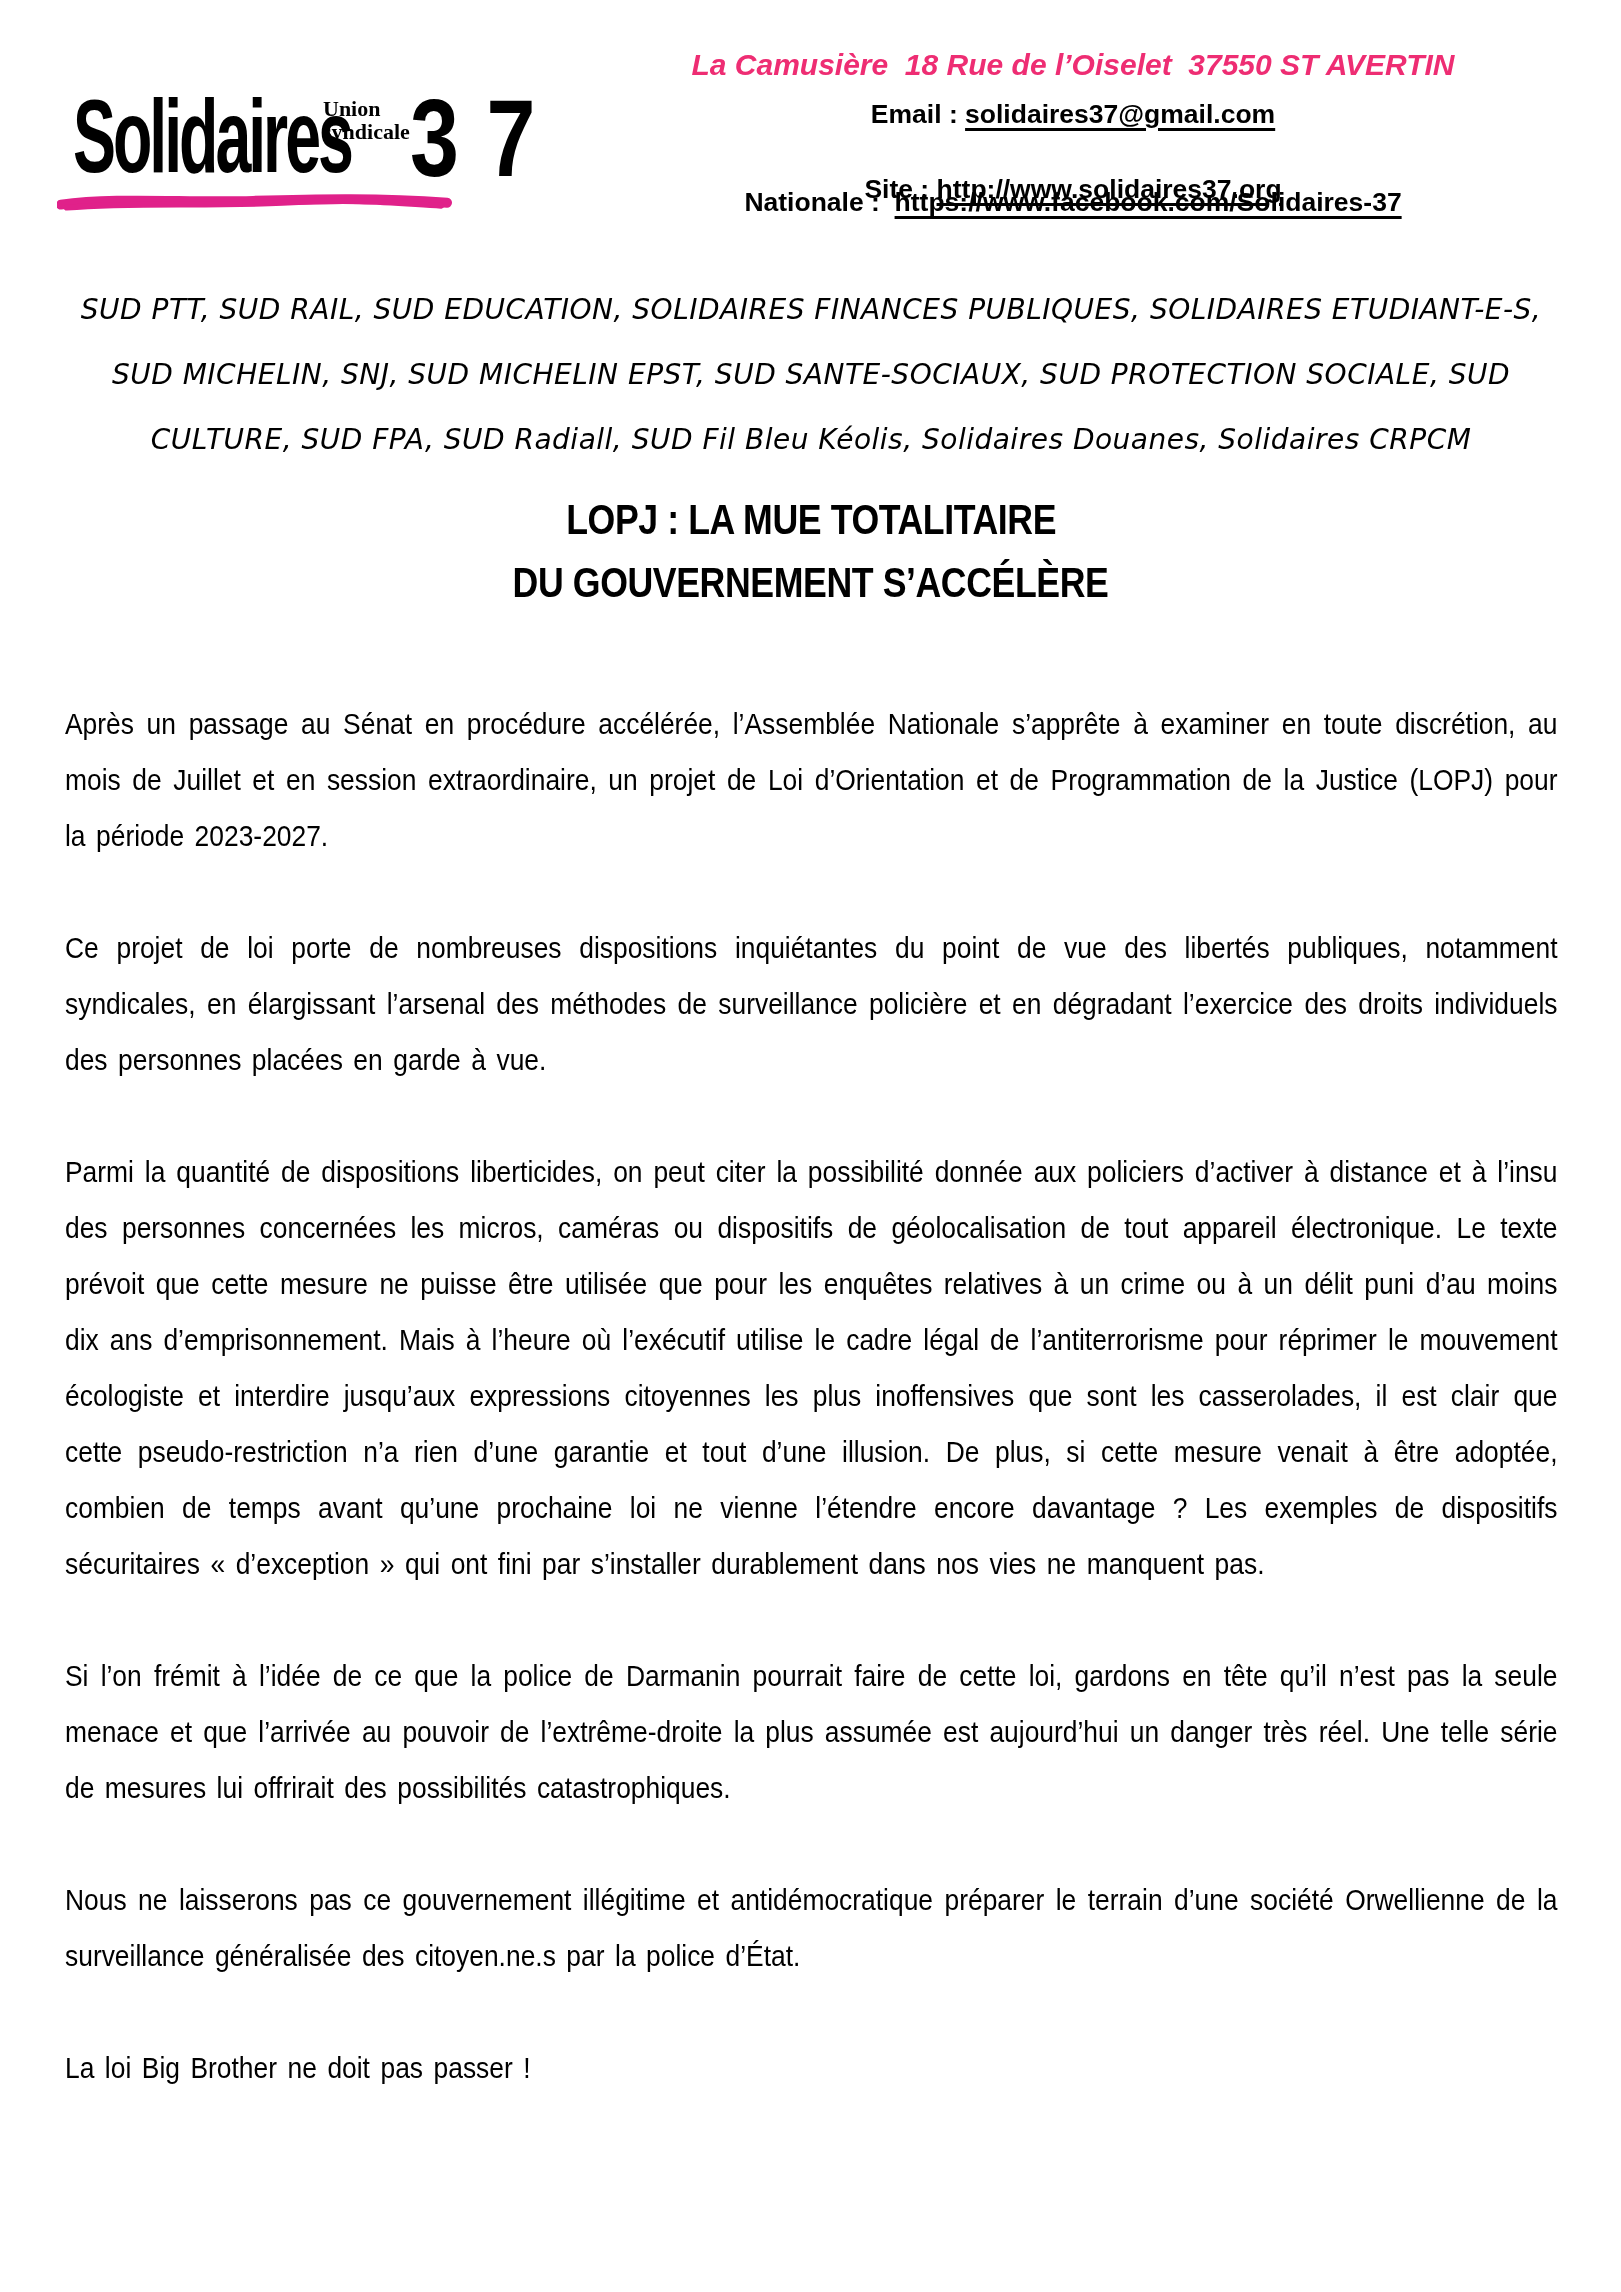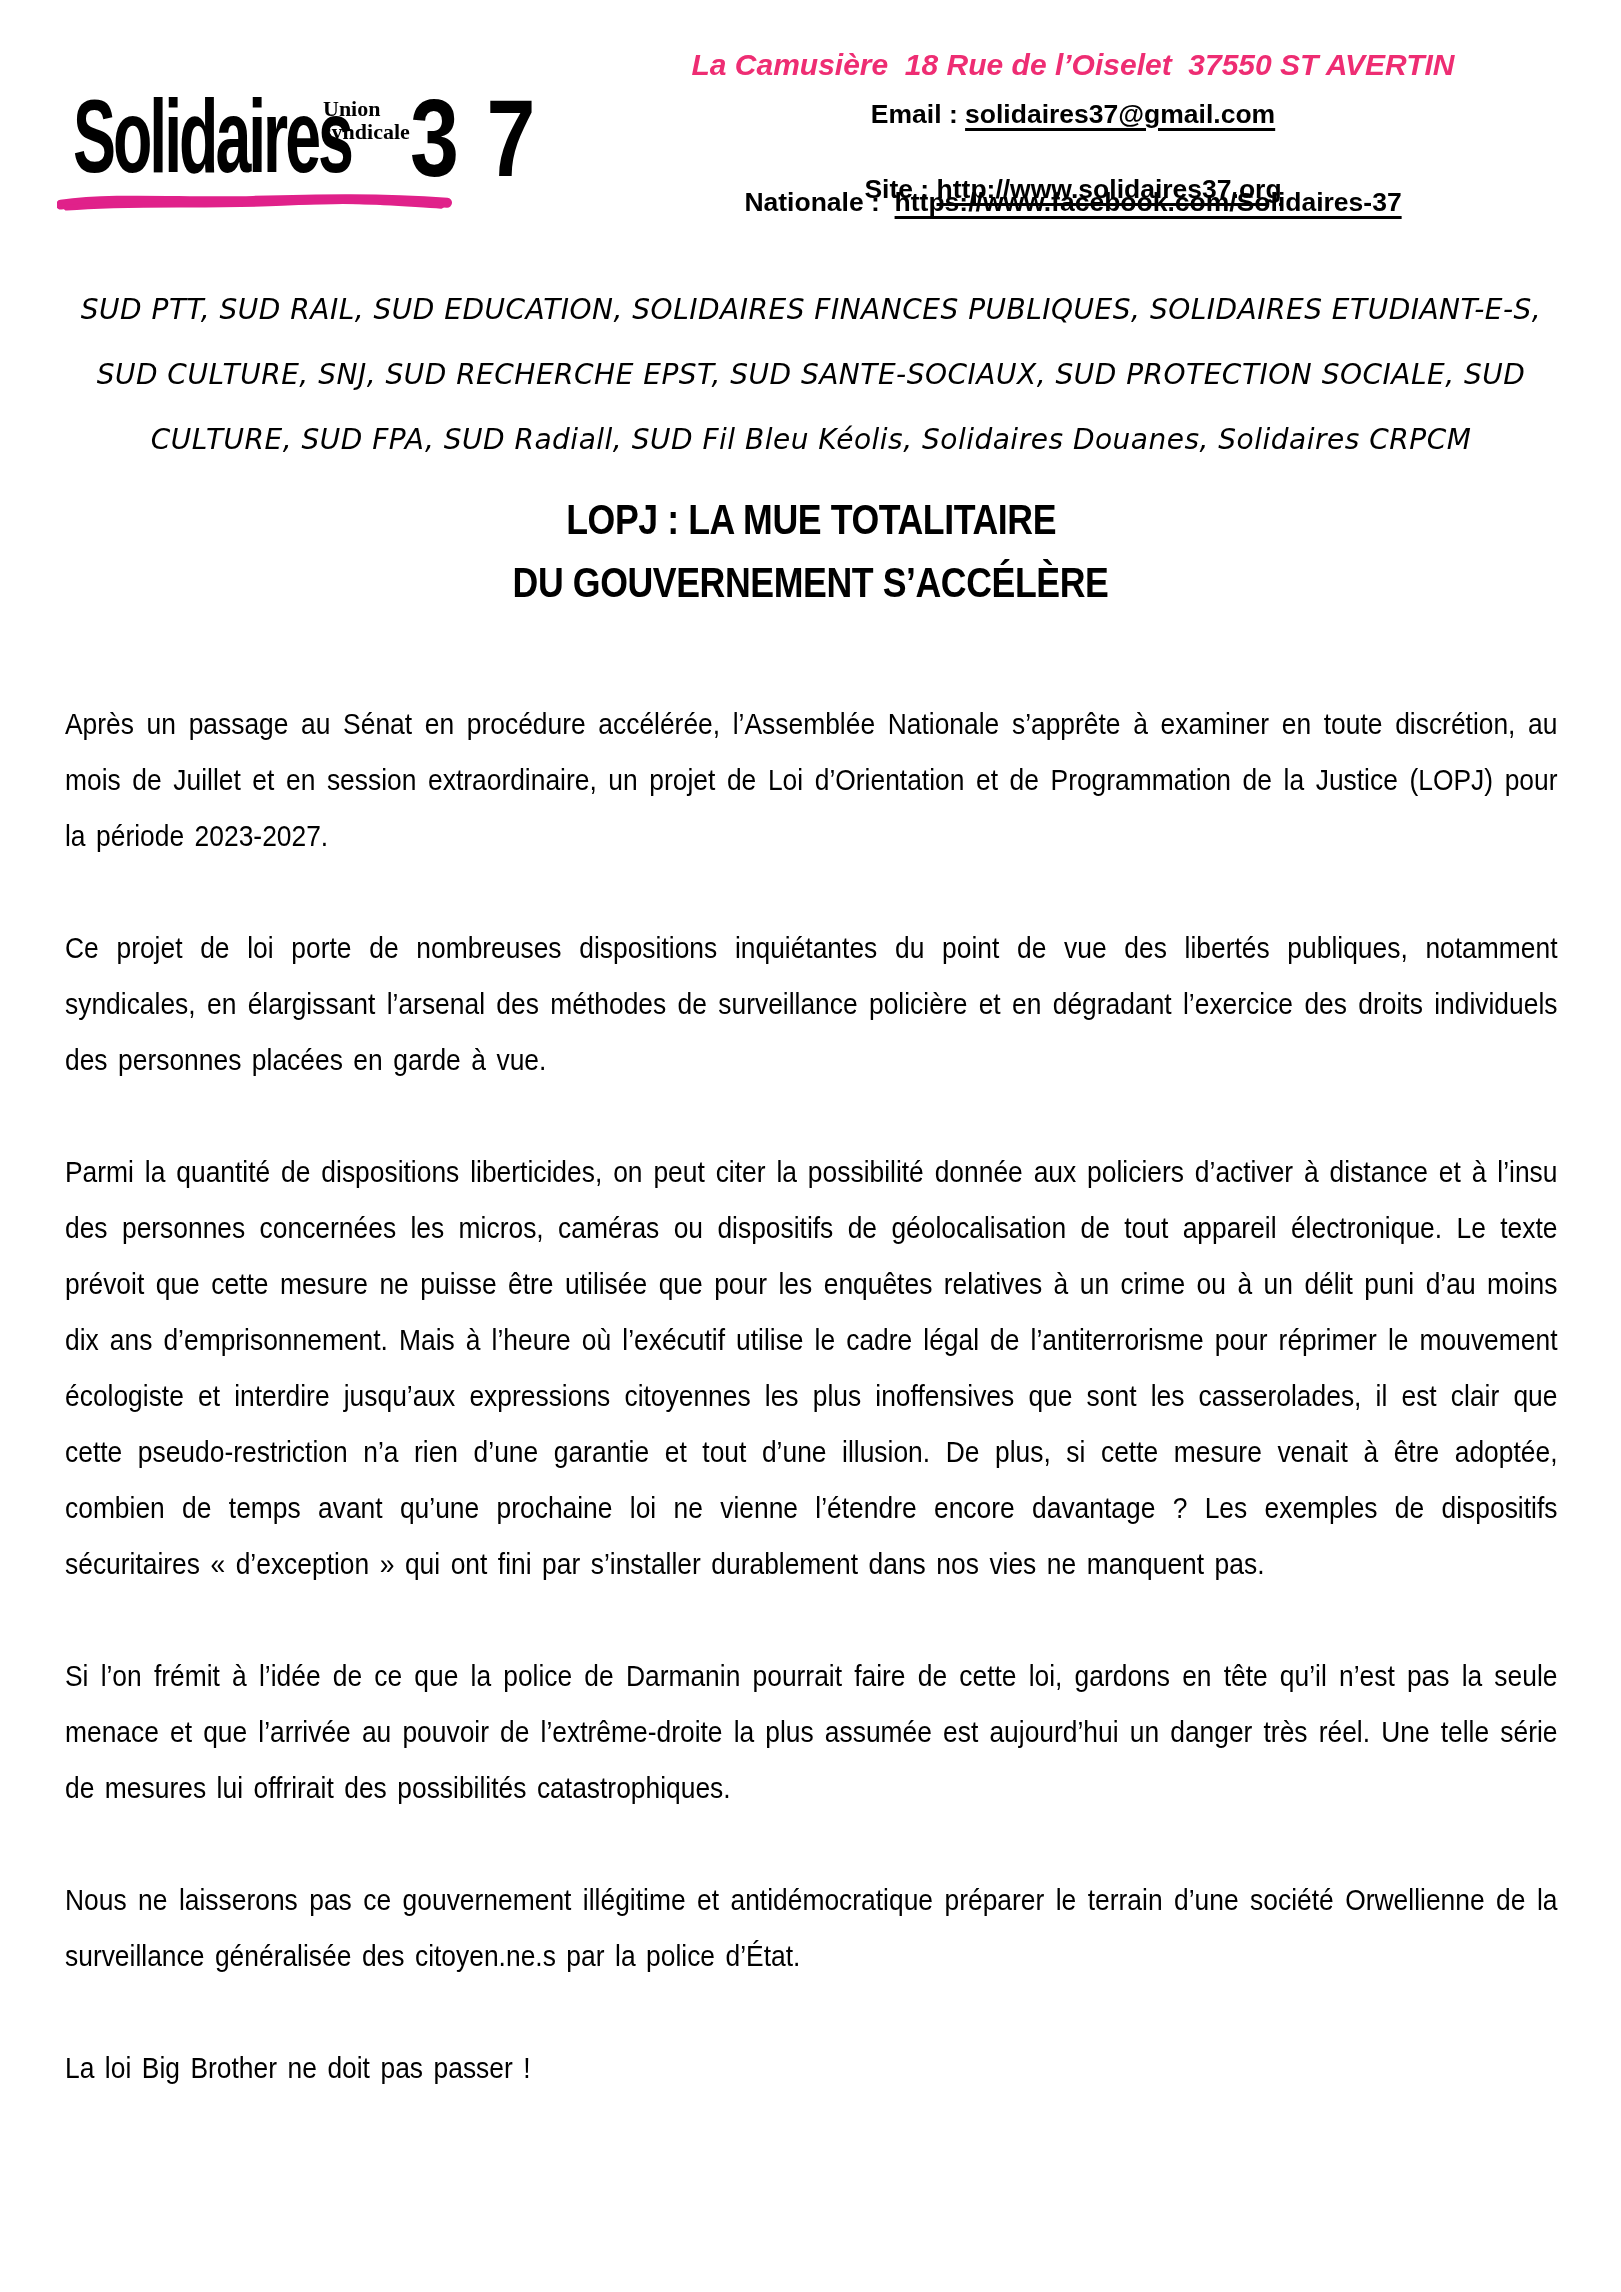--- a/index.html
+++ b/index.html
@@ -128,21 +128,21 @@
 <div class="abs header-block" style="height:235px;">
   <div class="abs org-address">La Camusière  18 Rue de l’Oiselet  37550 ST AVERTIN</div>
 
   <div class="abs contact-line contact-email"><span>Email : </span><span class="uline">solidaires37@gmail.com</span></div>
 
   <div class="abs contact-line contact-site"><span>Site : </span><span class="uline">http://www.solidaires37.org</span></div>
 
   <div class="abs contact-line contact-facebook"><span>Nationale :  </span><span class="uline">https://www.facebook.com/Solidaires-37</span></div>
 </div>
 
-<div class="abs affiliates">SUD PTT, SUD RAIL, SUD EDUCATION, SOLIDAIRES FINANCES PUBLIQUES, SOLIDAIRES ETUDIANT-E-S, SUD CULTURE, SNJ, SUD RECHERCHE EPST, SUD SANTE-SOCIAUX, SUD PROTECTION SOCIALE, SUD CULTURE, SUD FPA, SUD Radiall, SUD Fil Bleu Kéolis, Solidaires Douanes, Solidaires CRPCM</div>
+<div class="abs affiliates">SUD PTT, SUD RAIL, SUD EDUCATION, SOLIDAIRES FINANCES PUBLIQUES, SOLIDAIRES ETUDIANT-E-S, SUD MICHELIN, SNJ, SUD MICHELIN EPST, SUD SANTE-SOCIAUX, SUD PROTECTION SOCIALE, SUD CULTURE, SUD FPA, SUD Radiall, SUD Fil Bleu Kéolis, Solidaires Douanes, Solidaires CRPCM</div>
 
 <div class="abs doc-title">
   <span class="tline tline1">LOPJ : LA MUE TOTALITAIRE</span><br>
   <span class="tline">DU GOUVERNEMENT S’ACCÉLÈRE</span>
 </div>
 
 <div class="abs body-text">
   <p>Après un passage au Sénat en procédure accélérée, l’Assemblée Nationale s’apprête à examiner en toute discrétion, au mois de Juillet et en session extraordinaire, un projet de Loi d’Orientation et de Programmation de la Justice (LOPJ) pour la période 2023-2027.</p>
   <p>Ce projet de loi porte de nombreuses dispositions inquiétantes du point de vue des libertés publiques, notamment syndicales, en élargissant l’arsenal des méthodes de surveillance policière et en dégradant l’exercice des droits individuels des personnes placées en garde à vue.</p>
   <p>Parmi la quantité de dispositions liberticides, on peut citer la possibilité donnée aux policiers d’activer à distance et à l’insu des personnes concernées les micros, caméras ou dispositifs de géolocalisation de tout appareil électronique. Le texte prévoit que cette mesure ne puisse être utilisée que pour les enquêtes relatives à un crime ou à un délit puni d’au moins dix ans d’emprisonnement. Mais à l’heure où l’exécutif utilise le cadre légal de l’antiterrorisme pour réprimer le mouvement écologiste et interdire jusqu’aux expressions citoyennes les plus inoffensives que sont les casserolades, il est clair que cette pseudo-restriction n’a rien d’une garantie et tout d’une illusion. De plus, si cette mesure venait à être adoptée, combien de temps avant qu’une prochaine loi ne vienne l’étendre encore davantage ? Les exemples de dispositifs sécuritaires « d’exception » qui ont fini par s’installer durablement dans nos vies ne manquent pas.</p>

